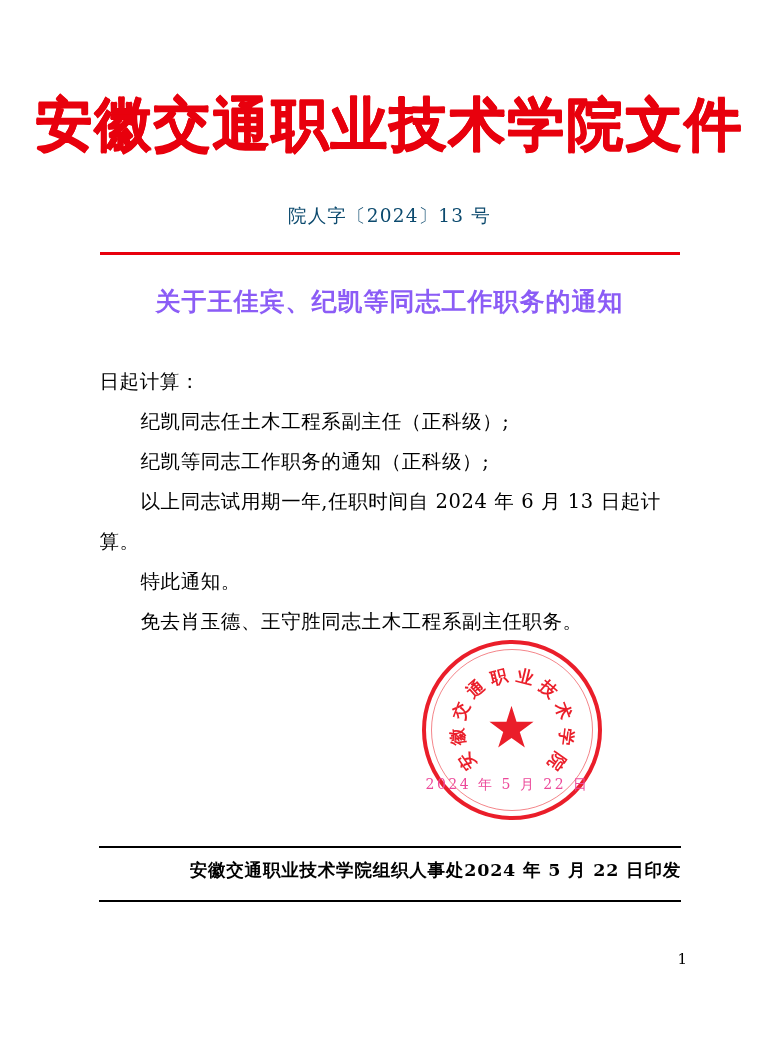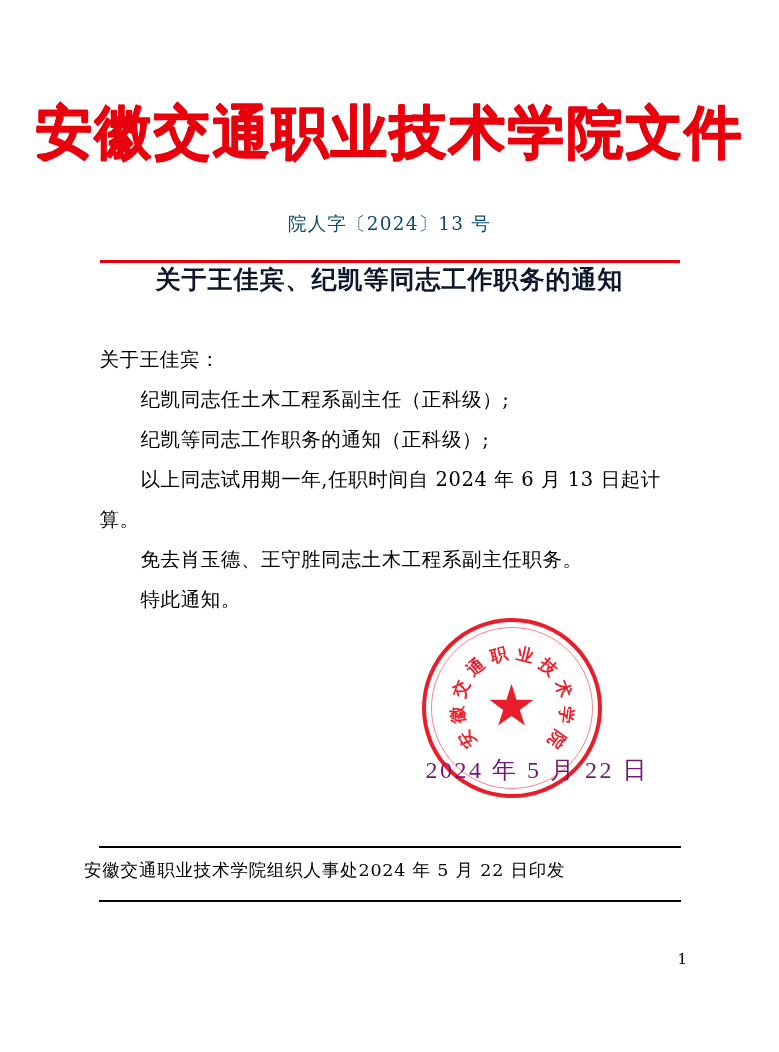--- a/index.html
+++ b/index.html
@@ -11,21 +11,21 @@
     width: 779px;
     height: 1052px;
     position: relative;
     font-family: "DejaVu Serif", "Liberation Serif", serif;
     color: #000000;
     overflow: hidden;
   }
   .page {
     position: absolute;
     inset: 0;
-    padding: 12px;
+    padding: 4px;
   }
   
   .doc-header {
     text-align: center;
     margin-top: 86px;
   }
   .doc-title-red {
     color: #e8000d;
     font-family: "DejaVu Serif", "Liberation Serif", serif;
     font-weight: 700;
@@ -47,25 +47,26 @@
     color: #0c4a6e;
   }
   .red-rule {
     margin: 24px auto 0 auto;
     width: 580px;
     height: 2.6px;
     background: #e8000d;
   }
   
   .doc-subject {
+    margin-top: 30px;
     text-align: center;
     font-size: 25px;
     font-weight: 700;
     letter-spacing: 1px;
-    color: #0f172a;
+    color: #8b5cf6;
   }
   
   .doc-body {
     margin: 44px auto 0 auto;
     width: 580px;
     font-size: 19.5px;
     line-height: 2.05;
     letter-spacing: 0.6px;
     color: #000;
   }
@@ -119,44 +120,44 @@
     font-size: 17px;
     font-weight: 700;
     color: #e8000d;
     font-family: "DejaVu Serif", "Liberation Serif", serif;
     transform-origin: 0 0;
   }
   .sign-date {
     position: absolute;
     left: 326px;
     top: 128px;
-    font-size: 24px;
+    font-size: 14px;
     letter-spacing: 2.5px;
-    color: #701a75;
-    font-family: Liberation Serif, serif;
+    color: #ec4899;
   }
   
   .footer-rule-top {
     position: absolute;
     left: 99px;
     top: 846px;
     width: 582px;
     height: 1.6px;
     background: #000;
   }
   .footer-row {
     position: absolute;
-    left: 84px;
+    left: 99px;
     top: 858px;
     width: 582px;
     display: flex;
-    justify-content: flex-start;
+    justify-content: flex-end;
     font-size: 17.5px;
     letter-spacing: 0.8px;
     color: #000;
+    font-weight: bold;
   }
   .footer-right {
   }
   .footer-rule-bottom {
     position: absolute;
     left: 99px;
     top: 900px;
     width: 582px;
     height: 1.6px;
     background: #000;
@@ -176,26 +177,26 @@
 
   <div class="doc-header">
     <div class="doc-title-red">安徽交通职业技术学院文件</div>
     <div class="doc-number">院人字〔2024〕13 号</div>
     <div class="red-rule"></div>
   </div>
 
   <div class="doc-subject">关于王佳宾、纪凯等同志工作职务的通知</div>
 
   <div class="doc-body">
-    <div class="salutation">关于王佳宾：</div>
+    <div class="salutation">日起计算：</div>
     <div class="para">纪凯同志任土木工程系副主任（正科级）;</div>
     <div class="para">纪凯等同志工作职务的通知（正科级）;</div>
     <div class="para">以上同志试用期一年,任职时间自 2024 年 6 月 13 日起计算。</div>
+    <div class="para">特此通知。</div>
     <div class="para">免去肖玉德、王守胜同志土木工程系副主任职务。</div>
-    <div class="para">特此通知。</div>
   </div>
 
   <div class="sign-block">
     <div class="seal">
       <div class="seal-inner"></div>
       <div class="seal-text" id="seal-ring">
           <span style="transform: rotate(-125deg) translate(-50%, -66px) rotate(0deg);">安</span>
           <span style="transform: rotate(-97.2222deg) translate(-50%, -66px) rotate(0deg);">徽</span>
           <span style="transform: rotate(-69.4444deg) translate(-50%, -66px) rotate(0deg);">交</span>
           <span style="transform: rotate(-41.6667deg) translate(-50%, -66px) rotate(0deg);">通</span>

